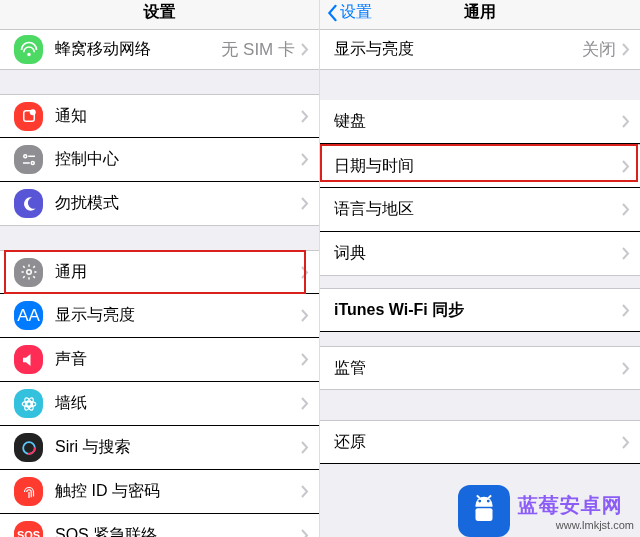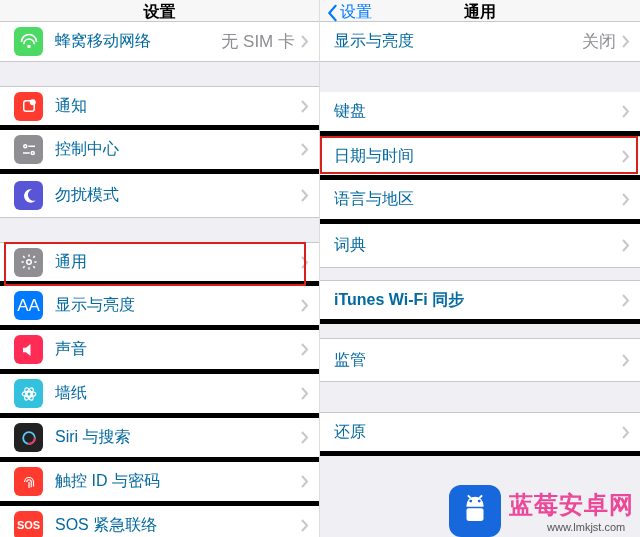--- a/index.html
+++ b/index.html
@@ -21,21 +21,21 @@
     height: 537px;
     background: #efeff4;
     overflow: hidden;
     position: relative;
     border-right: 1px solid #ddd;
   }
   .pane:last-child { border-right: none; }
 
   
   .hdr {
-    height: 22px;
+    height: 30px;
     background: #f7f7f8;
     border-bottom: 1px solid #c8c7cc;
     position: relative;
     display: flex;
     align-items: flex-start;
     justify-content: center;
   }
   .hdr-title {
     font-size: 16px;
     font-weight: 600;
@@ -56,38 +56,38 @@
 
   
   .group { margin-top: 24px; }
   .row {
     background: #fff;
     height: 44px;
     display: flex;
     align-items: center;
     padding-left: 14px;
     position: relative;
-    border-bottom: 5px solid #000000;
+    border-bottom: 1px solid #000000;
   }
   .row.top { border-top: 1px solid #c8c7cc; }
   .row.bot { border-bottom: 1px solid #c8c7cc; }
   .row.single { border-top: 1px solid #c8c7cc; border-bottom: 1px solid #c8c7cc; }
   .row .ico {
     width: 29px;
     height: 29px;
-    border-radius: 6px;
+    border-radius: 12px;
     margin-right: 12px;
     display: flex;
     align-items: center;
     justify-content: center;
     flex-shrink: 0;
   }
   .row .label {
     font-size: 16px;
-    color: #0369a1;
+    color: #000000;
     flex: 1;
     white-space: nowrap;
   }
   .row .val {
     font-size: 17px;
     color: #8e8e93;
     margin-right: 6px;
     white-space: nowrap;
   }
   .row .chev {
@@ -104,21 +104,21 @@
   .wm {
     position: absolute;
     right: 6px;
     bottom: 0px;
     display: flex;
     align-items: center;
     gap: 8px;
     z-index: 5;
   }
   .wm .txt { text-align: left; }
-  .wm .t1 { font-size: 24px; font-weight: 700; color: #ec4899; letter-spacing: 1px; }
+  .wm .t1 { font-size: 20px; font-weight: 700; color: #8b5cf6; letter-spacing: 1px; }
   .wm .t2 { font-size: 11px; color: #555; margin-left: 38px; }
   .wm-logo {
     width: 52px; height: 52px; border-radius: 12px;
     background: #1668dc; display:flex; align-items:center; justify-content:center;
   }
 
   
   .glyph { color: #fff; font-size: 17px; line-height: 1; }
 </style>
 </head>

